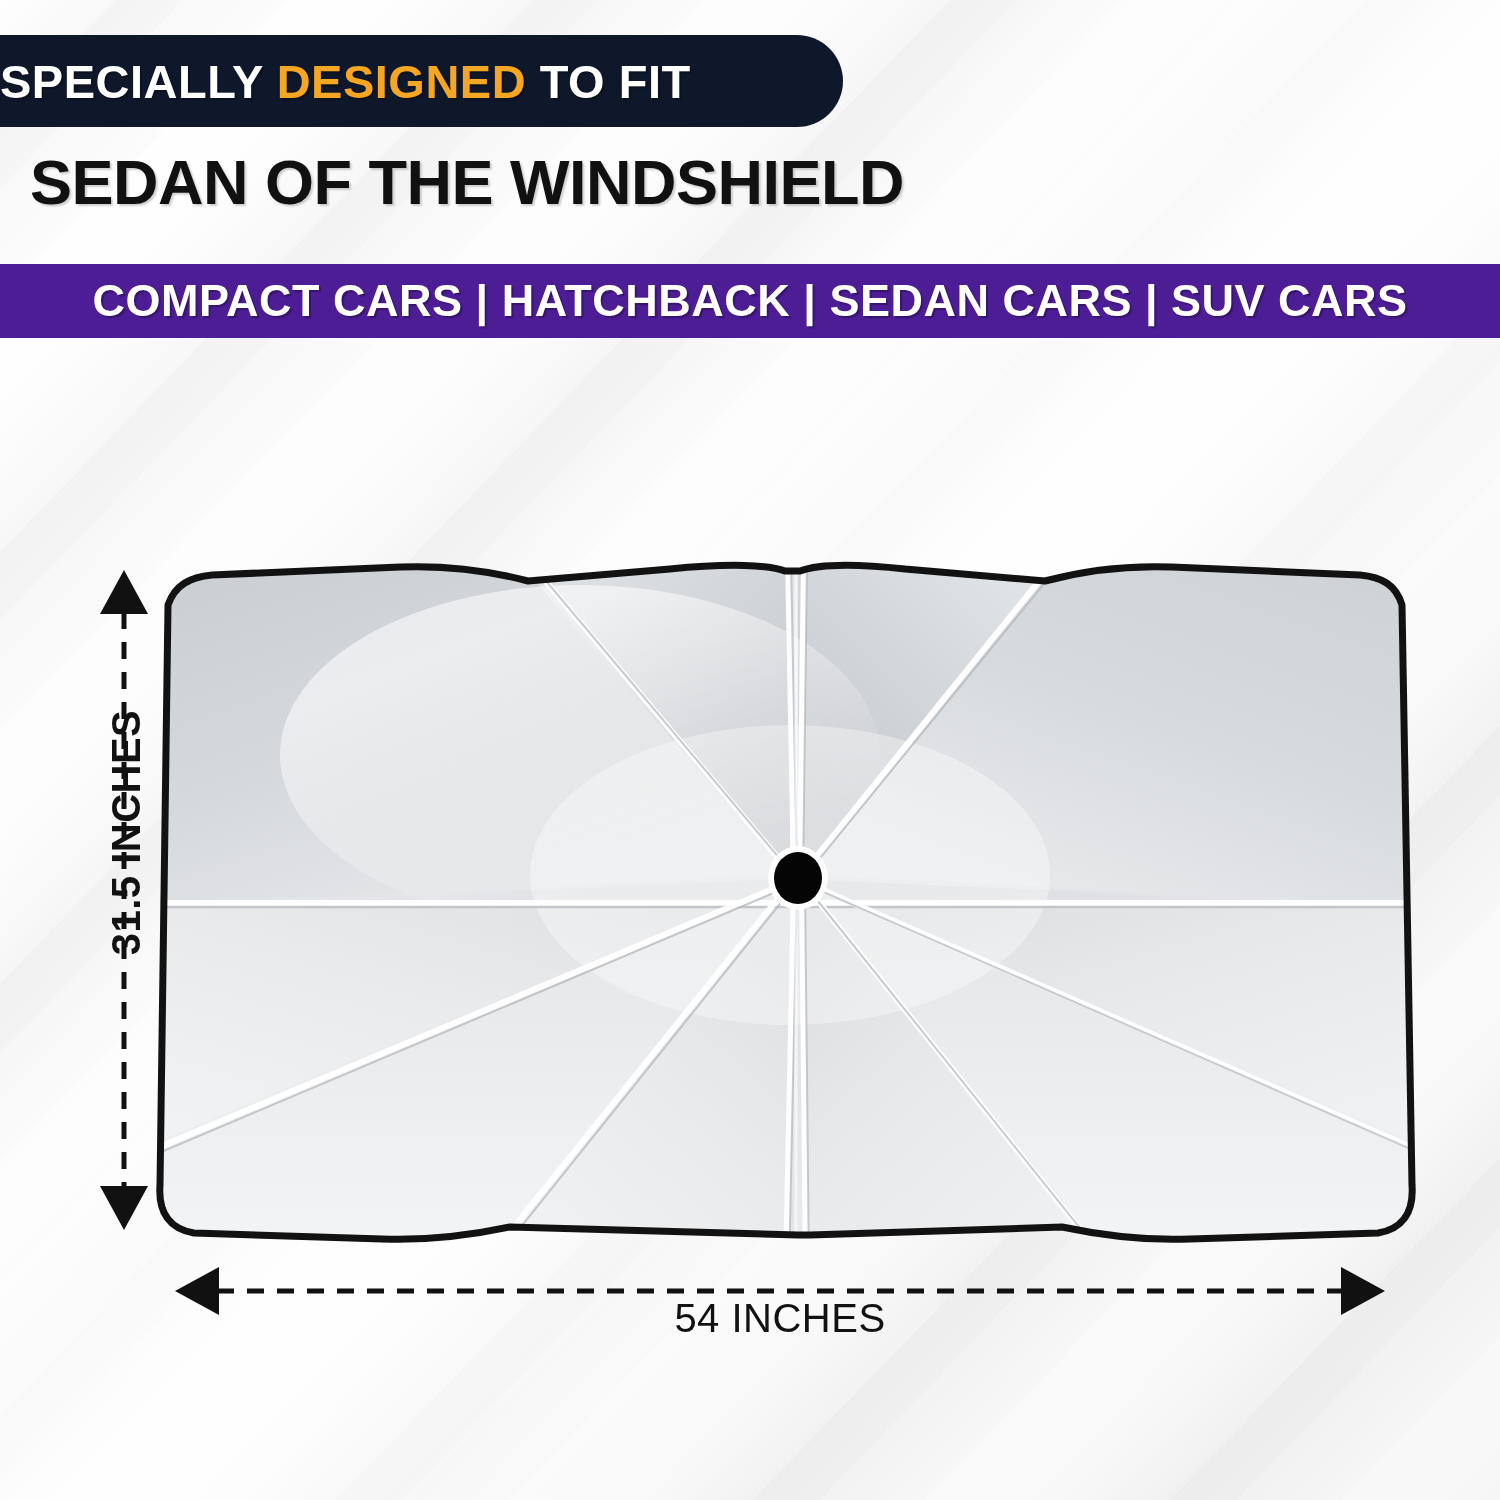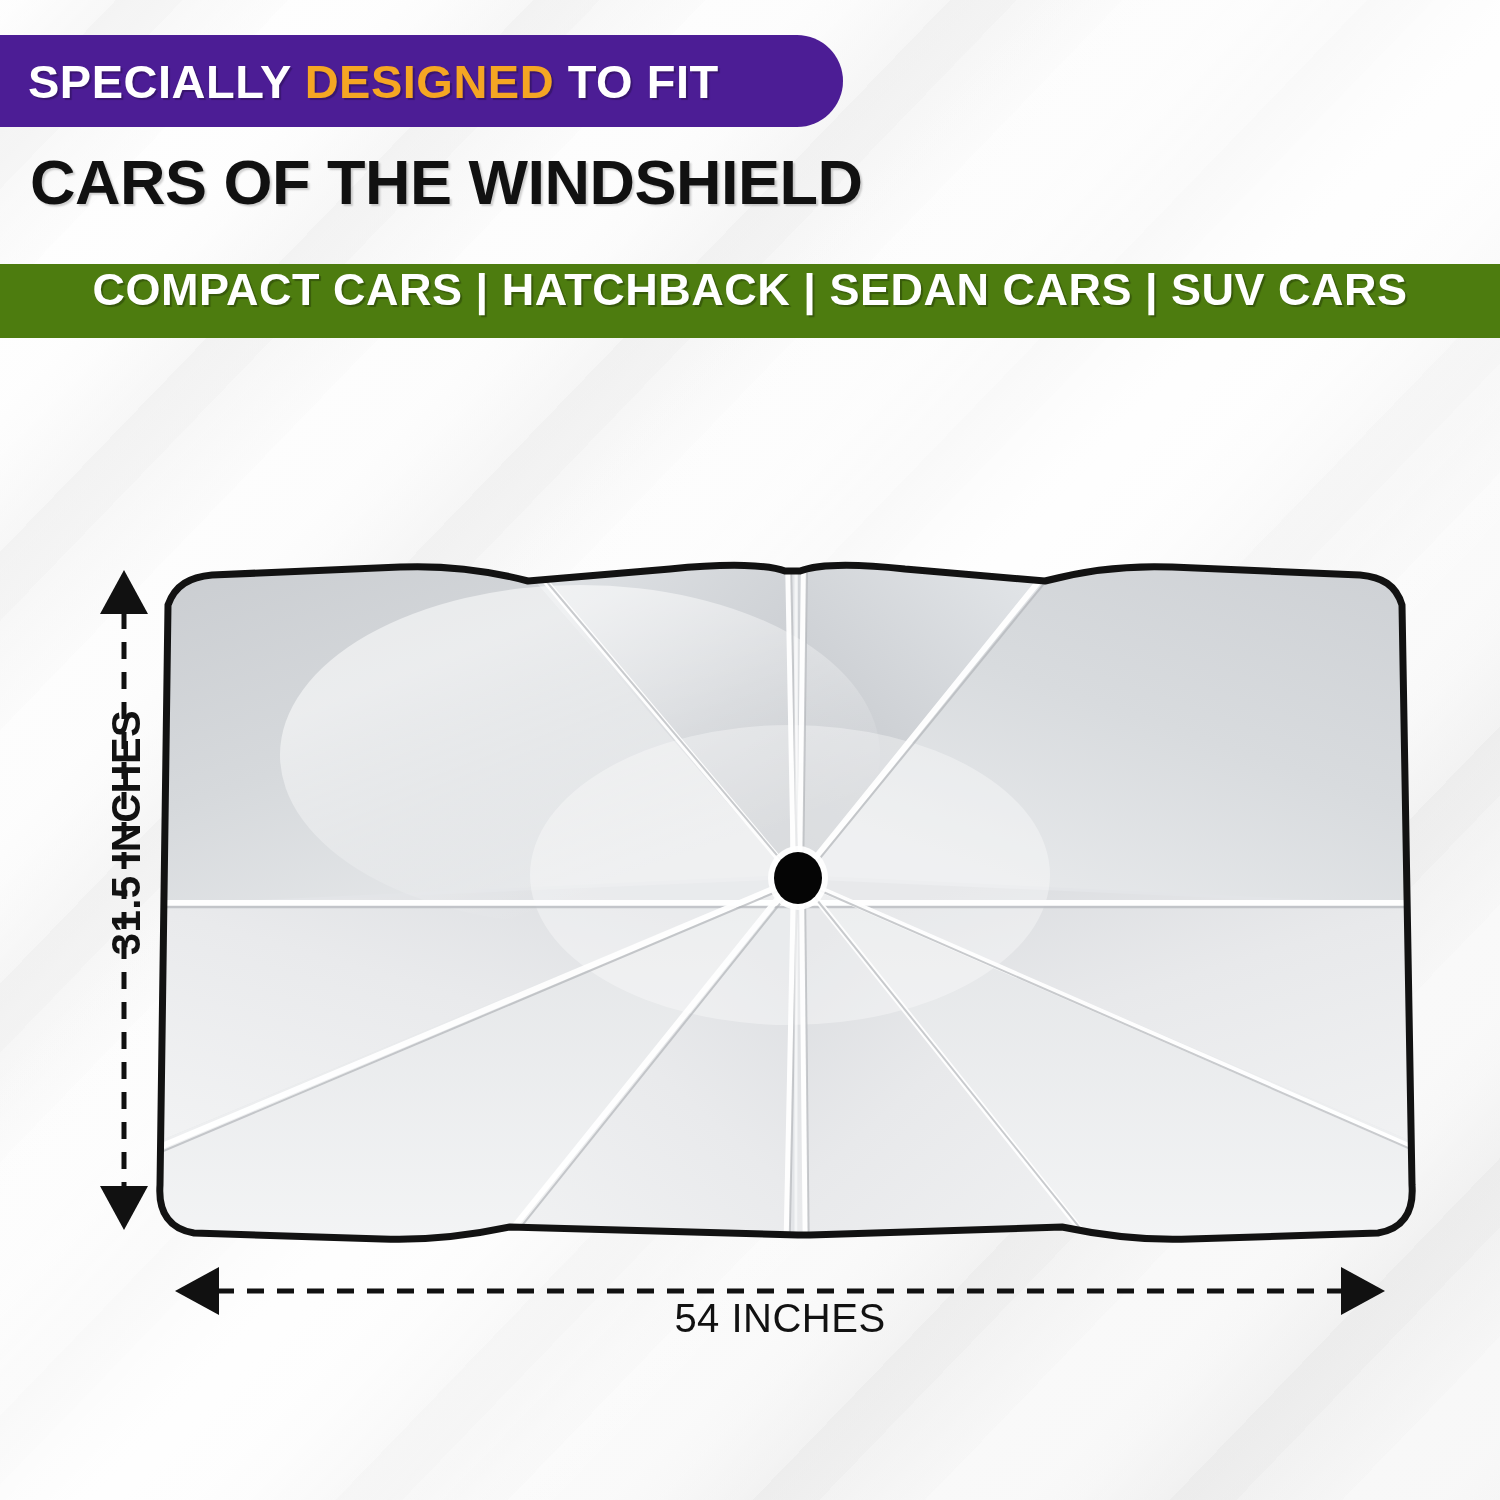--- a/index.html
+++ b/index.html
@@ -53,27 +53,26 @@
     pointer-events: none;
   }
 
   
   .pill-banner {
     position: absolute;
     left: 0;
     top: 35px;
     width: 843px;
     height: 92px;
-    background: #4c1d95;
+    background: #0f172a;
     border-top-right-radius: 46px;
     border-bottom-right-radius: 46px;
     display: flex;
     align-items: center;
     box-sizing: border-box;
-    padding-left: 28px;
   }
   .pill-text {
     font-size: 47px;
     font-weight: bold;
     letter-spacing: 0.5px;
     color: #ffffff;
     white-space: nowrap;
     text-shadow: 2px 2px 1px rgba(0,0,0,0.25);
   }
   .pill-text .accent { color: #f5a623; }
@@ -89,23 +88,23 @@
     white-space: nowrap;
     text-shadow: 2px 2px 2px rgba(0,0,0,0.18);
   }
 
   .fit-bar {
     position: absolute;
     left: 0;
     top: 264px;
     width: 1500px;
     height: 74px;
-    background: #4d7c0f;
+    background: #4c1d95;
     display: flex;
-    align-items: flex-start;
+    align-items: center;
     justify-content: center;
   }
   .fit-bar-text {
     font-size: 45px;
     font-weight: bold;
     color: #ffffff;
     letter-spacing: 0.5px;
     white-space: nowrap;
     text-shadow: 2px 2px 1px rgba(0,0,0,0.28);
   }
@@ -173,21 +172,21 @@
 <div id="page">
 
   <div class="bg-base"></div>
   <div class="bg-stripes"></div>
   <div class="bg-sheen"></div>
 
   <div class="pill-banner">
     <div class="pill-text"><span>SPECIALLY </span><span class="accent">DESIGNED</span><span> TO FIT</span></div>
   </div>
 
-  <div class="headline">CARS OF THE WINDSHIELD</div>
+  <div class="headline">SEDAN OF THE WINDSHIELD</div>
 
   <div class="fit-bar">
     <div class="fit-bar-text">COMPACT CARS | HATCHBACK | SEDAN CARS | SUV CARS</div>
   </div>
 
   <div class="product-stage">
     <svg class="shade-svg" viewBox="0 0 1270 720" preserveAspectRatio="none">
       <defs>
         <linearGradient id="gTopLeft" x1="0" y1="0" x2="0.6" y2="1">
           <stop offset="0%" stop-color="#c9ccd0"></stop>

